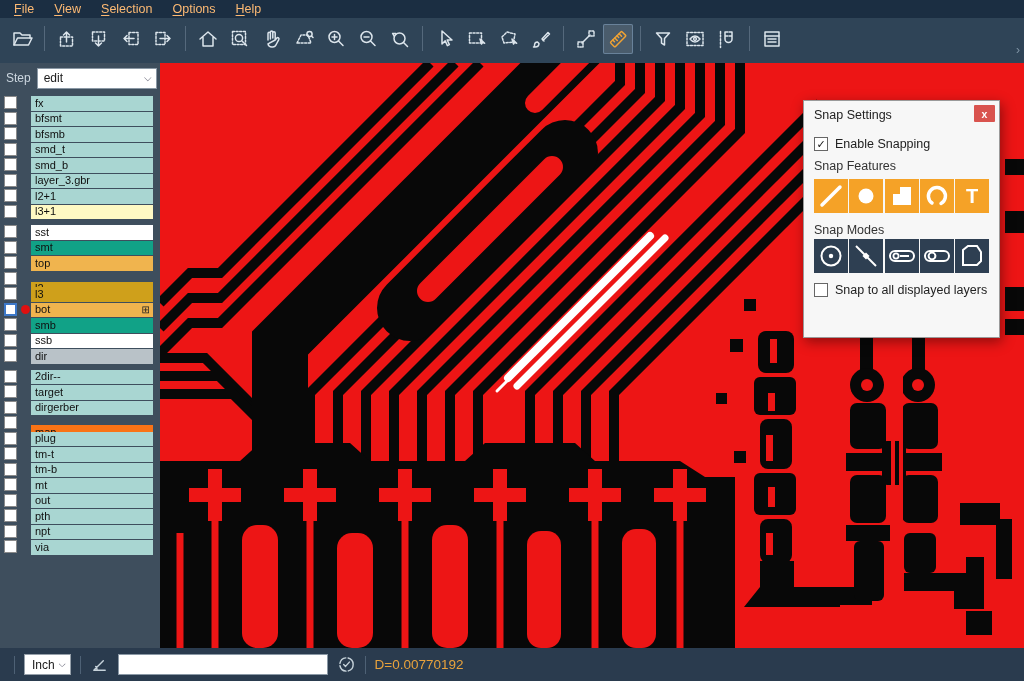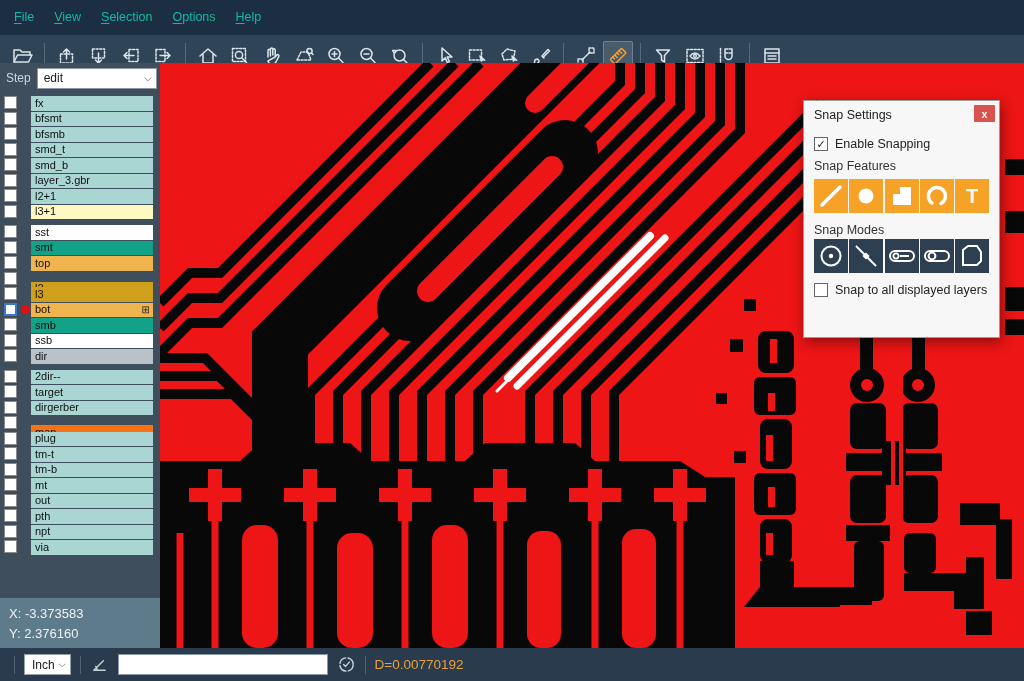--- a/index.html
+++ b/index.html
@@ -3,22 +3,22 @@
 <meta charset="utf-8">
 <style>
   * { box-sizing: border-box; }
   html,body { margin:0; padding:0; }
   body {
     width:1024px; height:681px; position:relative; overflow:hidden;
     background:#2f4457; font-family:"Liberation Sans", sans-serif;
     -webkit-font-smoothing:antialiased;
   }
   
-  .menubar { height:35px; background:#1b2e42; display:flex; align-items:center;
-             padding-left:4px; color:#14b8a6; font-size:12.5px; }
+  .menubar { height:18px; background:#1b2e42; display:flex; align-items:center;
+             padding-left:4px; color:#fdba74; font-size:12.5px; }
   .menu-item { padding:2px 10px 3px; cursor:default; }
   .menu-item u { text-underline-offset:2px; }
   
   .toolbar { height:41px; background:#2f4457; display:flex; align-items:center;
              padding-left:6px; position:relative; }
   .tbtn { width:30px; height:30px; display:flex; align-items:center; justify-content:center;
           border-radius:2px; margin:0 1px; }
   .tbtn svg { width:22px; height:22px; stroke:#dce5ec; fill:none; stroke-width:1.5;
               stroke-linecap:round; stroke-linejoin:round; }
   .tbtn.active { background:#4a5c6c; box-shadow:0 0 0 1px #69829a inset; }
@@ -363,24 +363,20 @@
       </div>
       <div class="lrow">
         <div class="lcheck"></div>
         <div class="lname" style="background: rgb(169, 214, 210);">npt</div>
       </div>
       <div class="lrow">
         <div class="lcheck"></div>
         <div class="lname" style="background: rgb(169, 214, 210);">via</div>
       </div>
     </div>
-  <div class="coords">
-    <div>X: -3.373583</div>
-    <div>Y: 2.376160</div>
-  </div>
 </div>
 
 <div class="canvas">
   <svg width="864" height="585" viewBox="0 0 864 585">
     <rect width="864" height="585" fill="#ed1515"></rect>
 
     <g stroke="#080808" stroke-width="10" fill="none">
       <path d="M270 0 L60 210 H30 L0 240"></path>
       <path d="M295 0 L60 235 H30 L0 265"></path>
       <path d="M320 0 L60 260 H30 L0 290"></path>

